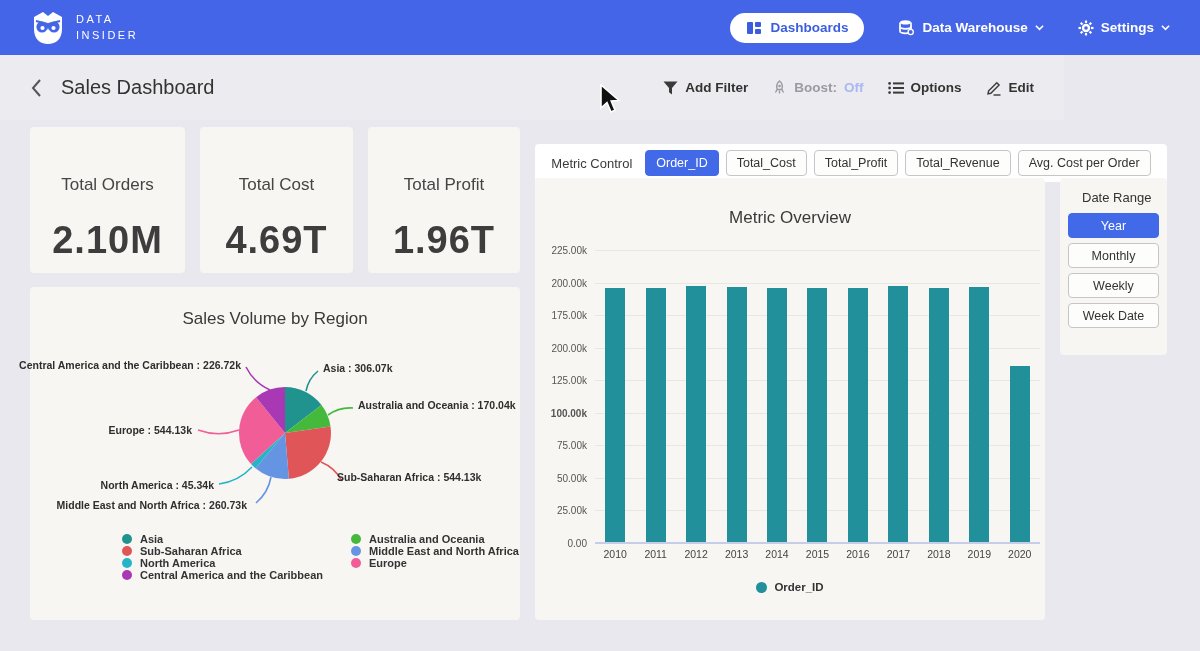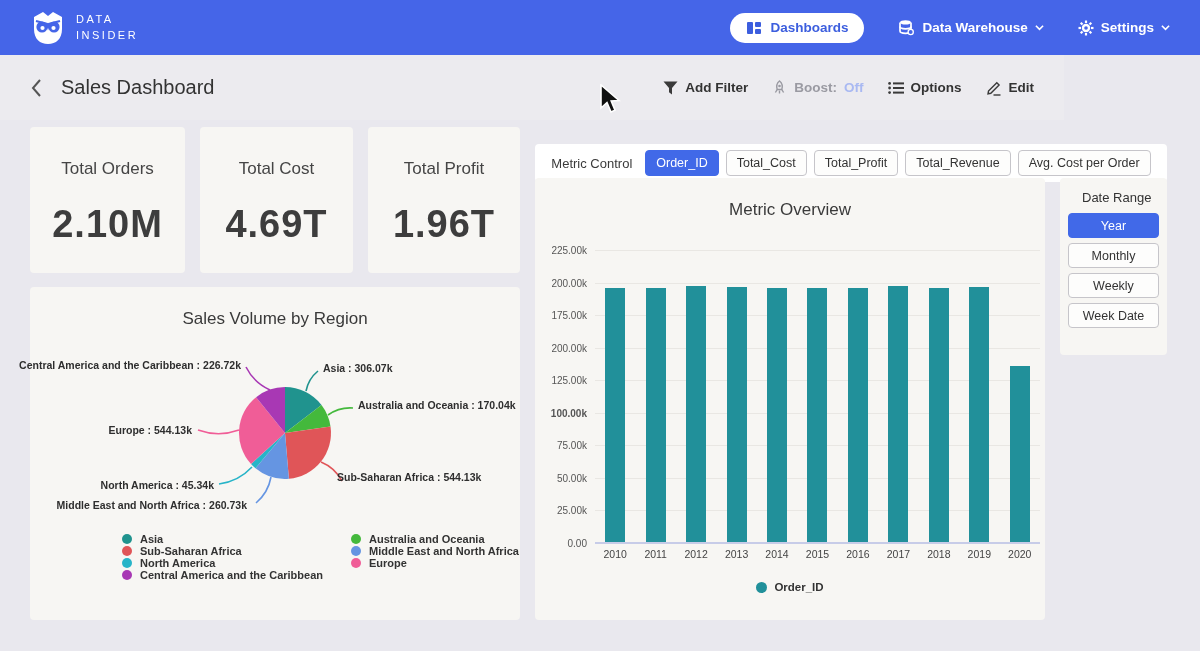--- a/index.html
+++ b/index.html
@@ -20,35 +20,35 @@
   .back-btn { background:none; border:none; cursor:pointer; margin-right:18px; display:flex; align-items:center; }
   .page-title { font-size:20px; font-weight:500; color:#333; }
   .toolbar { margin-left:auto; display:flex; align-items:center; gap:24px; }
   .tool-btn { display:flex; align-items:center; gap:7px; background:none; border:none; font-size:13.5px; font-weight:bold; color:#333; cursor:pointer; }
   .tool-btn .muted { color:#9a9aa2; }
   .boost-off { color:#a9b9f2; }
 
   
   .card { position:absolute; background:#f7f6f3; border-radius:4px; }
 
-  .kpi { display:flex; flex-direction:column; align-items:center; padding-top:32px; gap:24px; }
+  .kpi { display:flex; flex-direction:column; align-items:center; padding-top:48px; gap:24px; }
   .kpi-label { font-size:17px; color:#454545; }
   .kpi-value { font-size:38px; font-weight:bold; color:#3d3d3d; letter-spacing:1px; }
 
   .panel-title { text-align:center; font-size:17px; color:#3a3a3a; }
 
   
   .metric-bar { position:absolute; left:535px; top:144px; width:632px; height:38px; background:#ffffff; border-radius:4px; display:flex; align-items:center; padding:0 12px; gap:7px;justify-content:center; }
   .metric-label { font-size:13px; color:#3a3a3a; margin-right:6px; }
   .chip { font-size:12.5px; color:#333; background:#fdfdfc; border:1px solid #c6c5ca; border-radius:4px; padding:5px 10px; cursor:pointer; font-family:inherit; }
   .chip--selected { background:#4169e8; border-color:#4169e8; color:#fff; }
 
   
   .barpanel { left:535px; top:178px; width:510px; height:442px; }
-  .barpanel .panel-title { margin-top:22px; }
+  .barpanel .panel-title { margin-top:30px; }
   .plot { position:absolute; left:60px; top:72px; width:445px; height:293px; }
   .gridline { position:absolute; left:0; width:100%; height:1px; background:#e9e7e3; }
   .ytick { position:absolute; right:453px; transform:translateY(-50%); font-size:10px; color:#555; white-space:nowrap; }
   .axis-base { position:absolute; left:0; bottom:-1px; width:100%; height:2px; background:#c7cce8; }
   .bars { position:absolute; left:0; bottom:0; width:100%; height:100%; display:flex; justify-content:space-around; align-items:flex-end; }
   .bar { width:20px; background:#21909a; }
   .xlabels { position:absolute; left:60px; top:370px; width:445px; display:flex; justify-content:space-around; }
   .xlabel { font-size:10.5px; color:#444; width:40px; text-align:center; }
   .bar-legend { position:absolute; left:0; top:403px; width:100%; display:flex; justify-content:center; align-items:center; gap:7px; font-size:11.5px; font-weight:bold; color:#333; }
   .dot { width:11px; height:11px; border-radius:50%; display:inline-block; }

